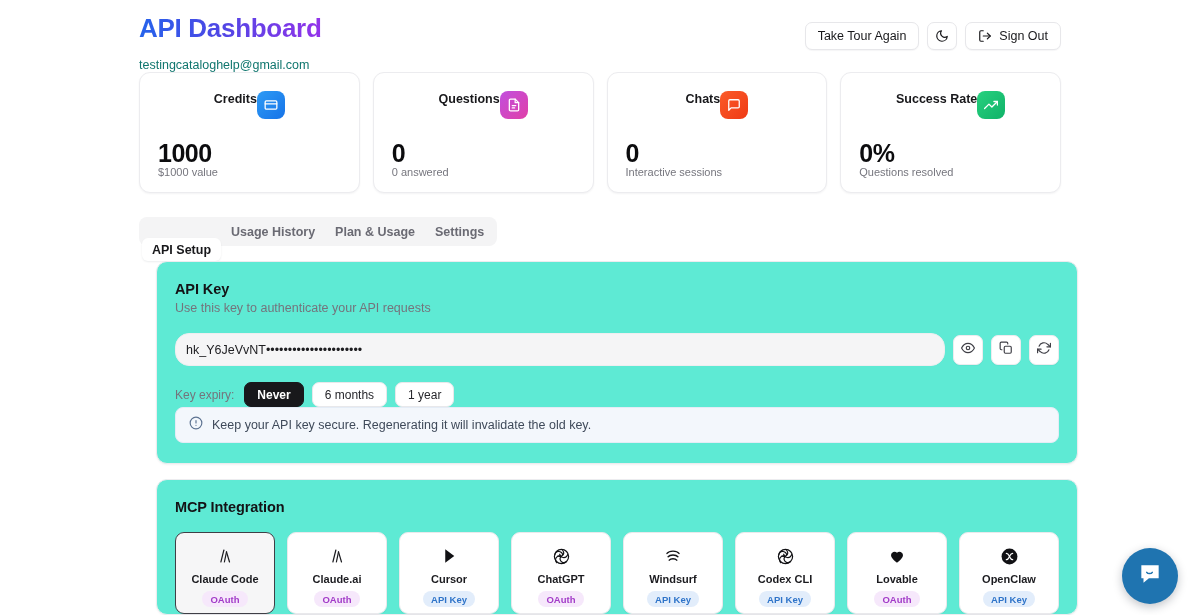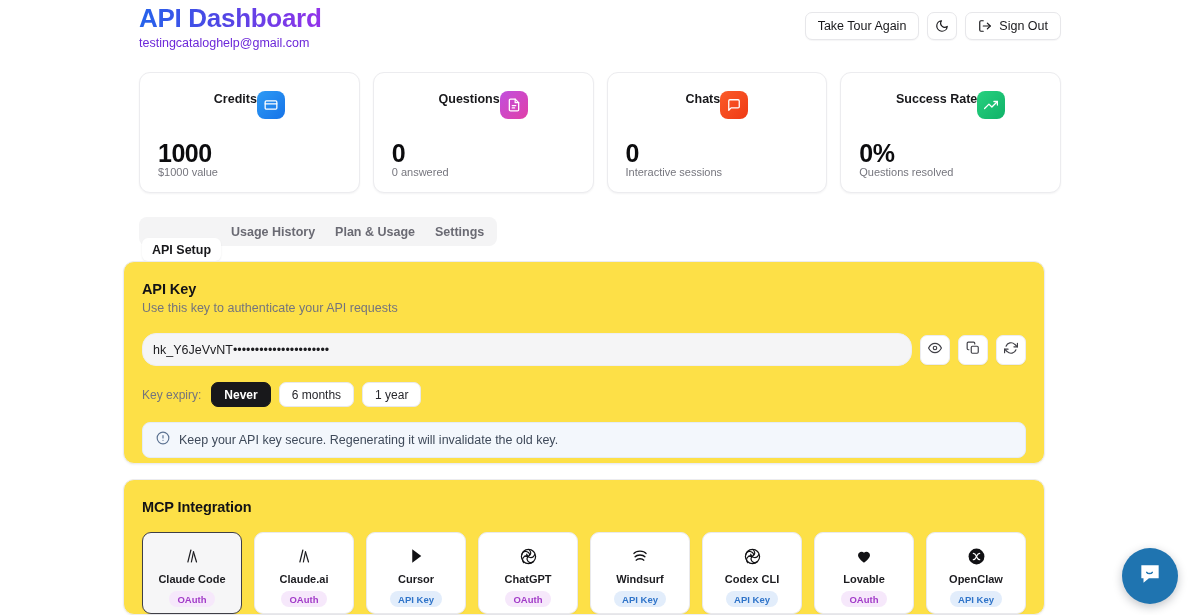--- a/index.html
+++ b/index.html
@@ -6,31 +6,31 @@
   html, body {
     width: 1200px; height: 615px;
     background: #ffffff;
     font-family: "Liberation Sans", sans-serif;
     overflow: hidden;
   }
   .page { position: relative; width: 1200px; height: 615px; }
 
   
   .header {
-    position: absolute; left: 0; top: 2px; width: 1200px; height: 56px;
+    position: absolute; left: 0; top: 12px; width: 1200px; height: 56px;
   }
   .title-block { position: absolute; left: 139px; top: 1px; }
   .app-title {
     font-size: 26px; font-weight: bold; letter-spacing: -0.3px;
     background: linear-gradient(90deg, #2563eb 0%, #4f46e5 45%, #9333ea 100%);
     -webkit-background-clip: text; background-clip: text;
     -webkit-text-fill-color: transparent; color: #6d3bd4;
     line-height: 30px;
   }
-  .app-email { font-size: 12.5px; color: #6d28d9; margin-top: 3px; line-height: 15px; }
+  .app-email { font-size: 12.5px; color: #0f766e; margin-top: 15px; line-height: 15px; }
 
   .header-actions {
     position: absolute; right: 139px; top: 10px;
     display: flex; align-items: center; gap: 8px;
   }
   .hbtn {
     height: 28px; border: 1px solid #e7e7ea; border-radius: 7px;
     background: #fff; color: #18181b; font-size: 12.5px;
     display: flex; align-items: center; justify-content: center; gap: 7px;
     padding: 0 12px; cursor: pointer; white-space: nowrap;
@@ -77,21 +77,21 @@
   }
   .tab {
     height: 23px; padding: 0 10px; border-radius: 6px;
     font-size: 12.5px; font-weight: bold; color: #6a6a73;
     display: flex; align-items: center; cursor: pointer; white-space: nowrap;
   }
   .tab.active { background: #fff; color: #18181b; box-shadow: 0 1px 2px rgba(16,24,40,.08); margin-top: 36px; }
 
   
   .panel {
-    position: absolute; left: 123px; width: 922px; background: #fde047;
+    position: absolute; left: 156px; width: 922px; background: #5eead4;
     border: 1px solid #ececef; border-radius: 11px;
     box-shadow: 0 1px 2px rgba(16,24,40,.05);
   }
   .panel-apikey { top: 261px; height: 203px; }
   .panel-mcp    { top: 479px; height: 136px; }
   .panel-title { font-size: 14.5px; font-weight: bold; color: #131316; letter-spacing: -0.1px; }
   .panel-sub { font-size: 12.5px; color: #74747c; margin-top: 4px; }
   .panel-pad { padding: 19px 18px 0 18px; }
 
   
@@ -114,21 +114,21 @@
   .expiry-label { font-size: 12px; color: #74747c; margin-right: 2px; }
   .chip {
     height: 25px; padding: 0 12px; border-radius: 7px;
     border: 1px solid #e8e8eb; background: #fff; color: #27272c;
     font-size: 12px; display: flex; align-items: center; cursor: pointer;
   }
   .chip.sel { background: #18181b; border-color: #18181b; color: #fff; font-weight: bold; }
 
   
   .alert {
-    margin-top: 15px; height: 36px; background: #f3f7fc;
+    height: 36px; background: #f3f7fc;
     border: 1px solid #e4ecf6; border-radius: 8px;
     display: flex; align-items: center; gap: 9px; padding: 0 13px;
   }
   .alert-text { font-size: 12.5px; color: #3f4a5a; }
 
   
   .platforms {
     display: flex; gap: 12px; margin-top: 17px;
   }
   .plat {

